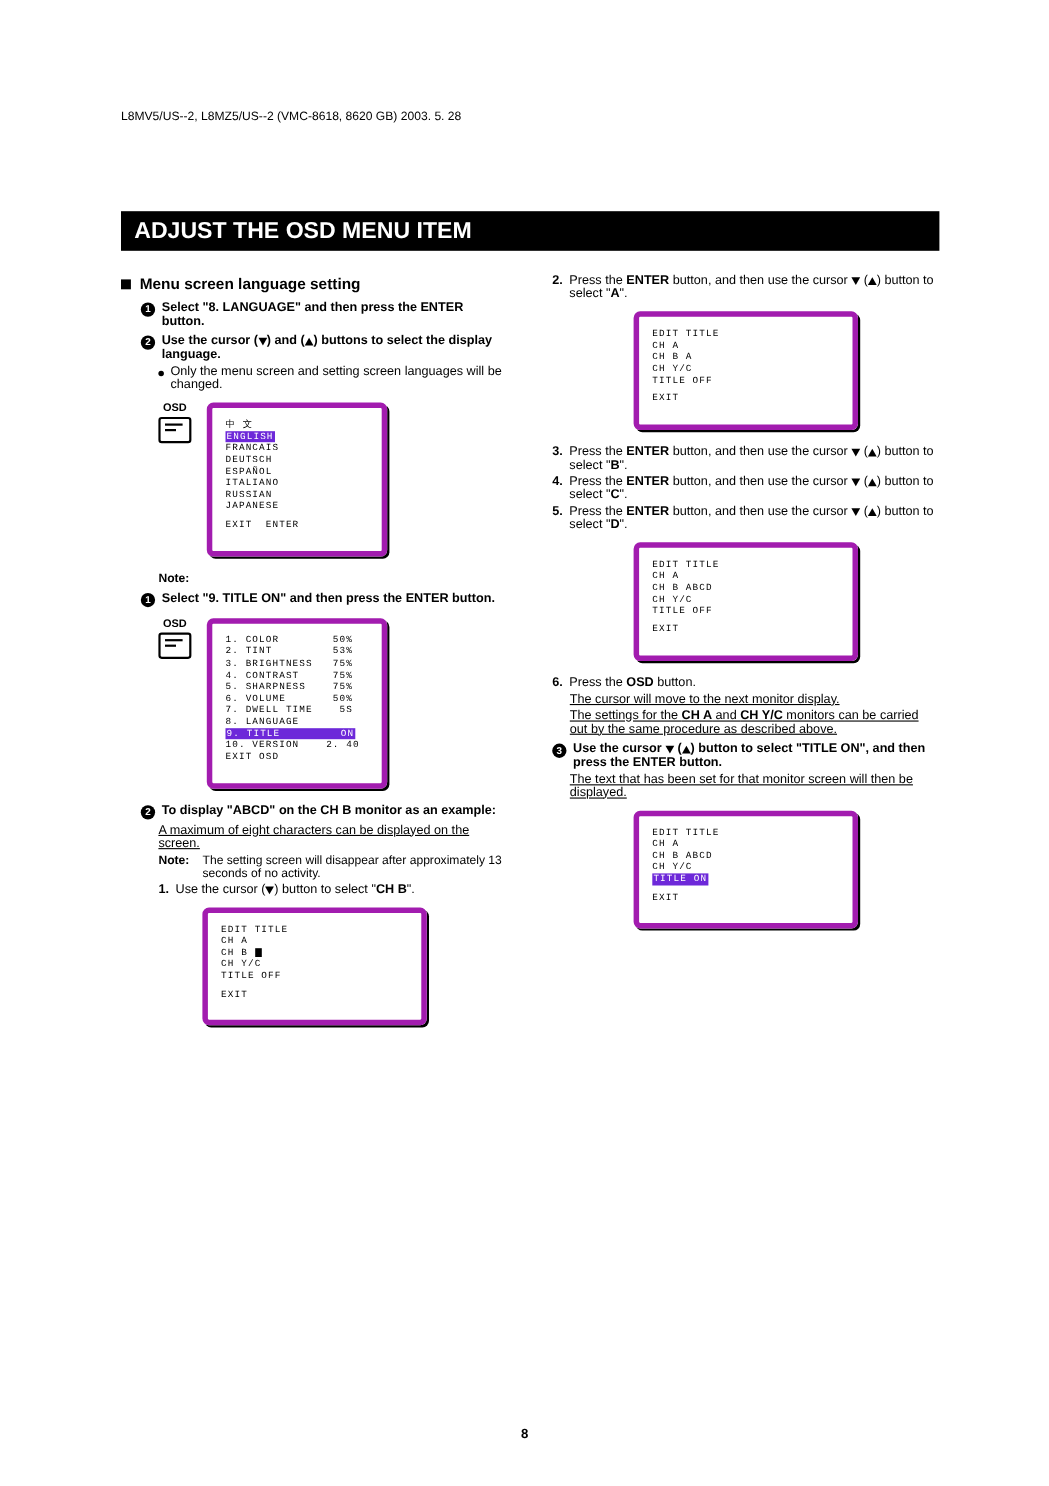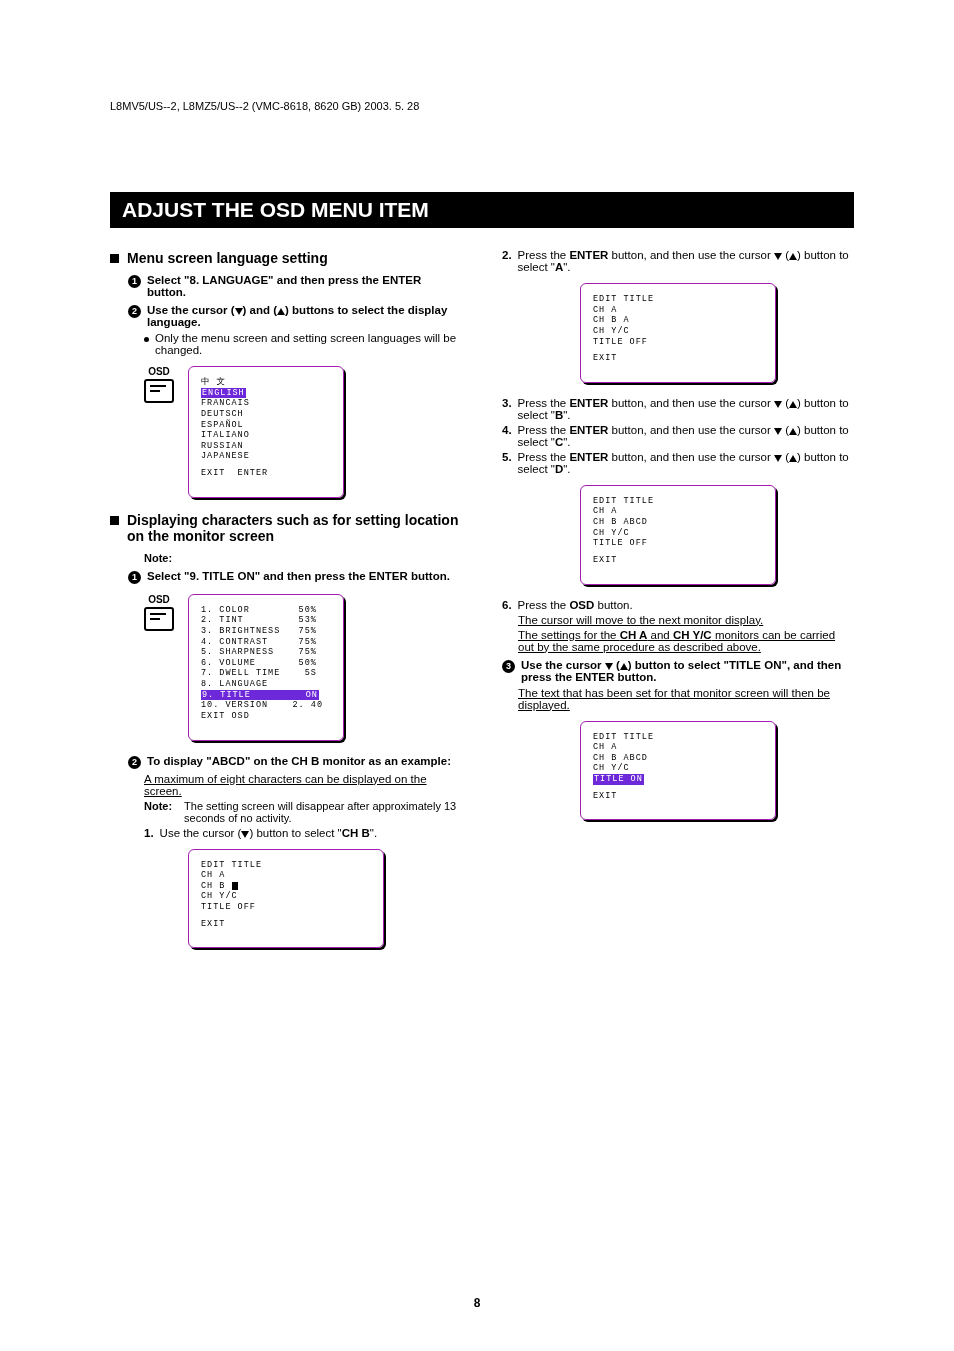--- a/index.html
+++ b/index.html
@@ -117,21 +117,21 @@
   .osd-icon {
     width:26px; height:20px; border:2px solid #000; border-radius:3px; position:relative; margin-top:2px;
   }
   .osd-icon:before {
     content:""; position:absolute; left:4px; top:4px; width:16px; height:2px; background:#000;
   }
   .osd-icon:after {
     content:""; position:absolute; left:4px; top:9px; width:10px; height:2px; background:#000;
   }
   .screen {
-    border:1px solid #a21caf;
+    border:5px solid #a21caf;
     border-radius:6px;
     padding:10px 12px 18px 12px;
     font-family: "Courier New", monospace;
     font-size:8.5px;
     line-height:1.25;
     letter-spacing:1px;
     min-width:130px;
     position:relative;
     box-shadow: 2px 2px 0 #000;
   }
@@ -218,24 +218,20 @@
           <div class="row">FRANCAIS</div>
           <div class="row">DEUTSCH</div>
           <div class="row">ESPAÑOL</div>
           <div class="row">ITALIANO</div>
           <div class="row">RUSSIAN</div>
           <div class="row">JAPANESE</div>
           <div class="row" style="margin-top:6px">EXIT  ENTER</div>
         </div>
       </div>
 
-      <div class="sec-head">
-        <span class="sq"></span>
-        <span>Displaying characters such as for setting location on the monitor screen</span>
-      </div>
 
       <div class="note-row">
         <span class="note-label">Note:</span>
       </div>
 
       <div class="step">
         <span class="circle-num">1</span>
         <span>Select "9. TITLE ON" and then press the ENTER button.</span>
       </div>
 

